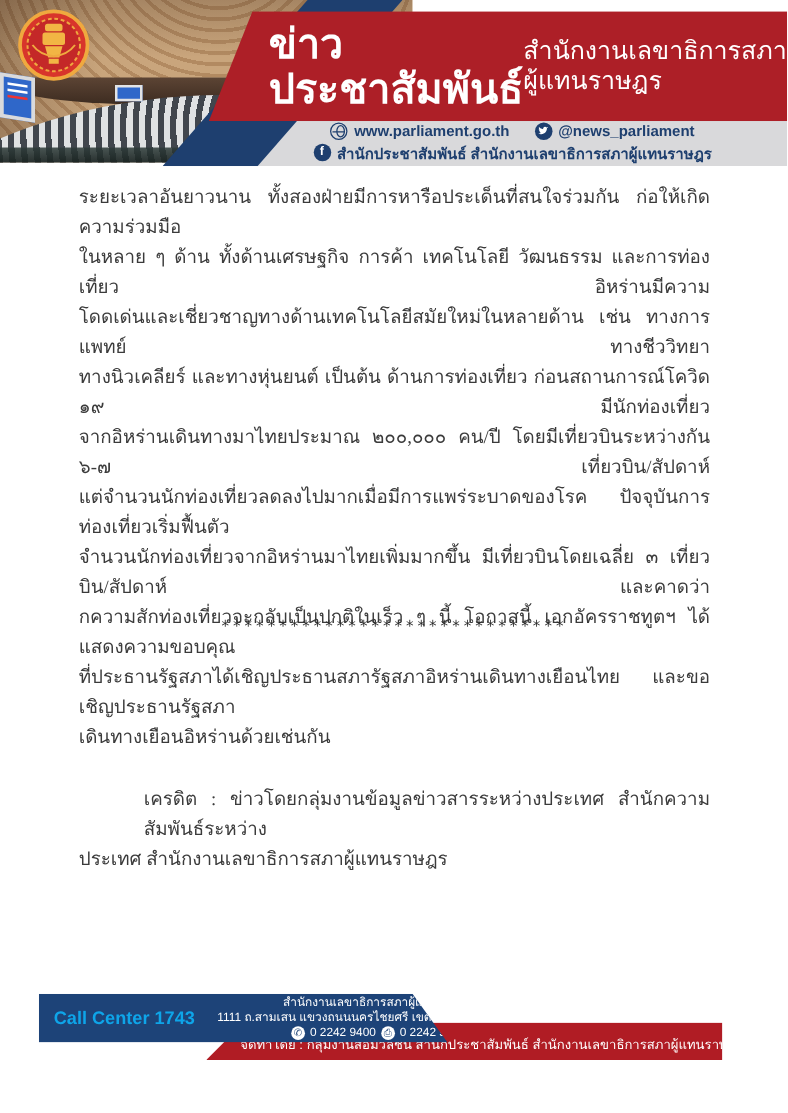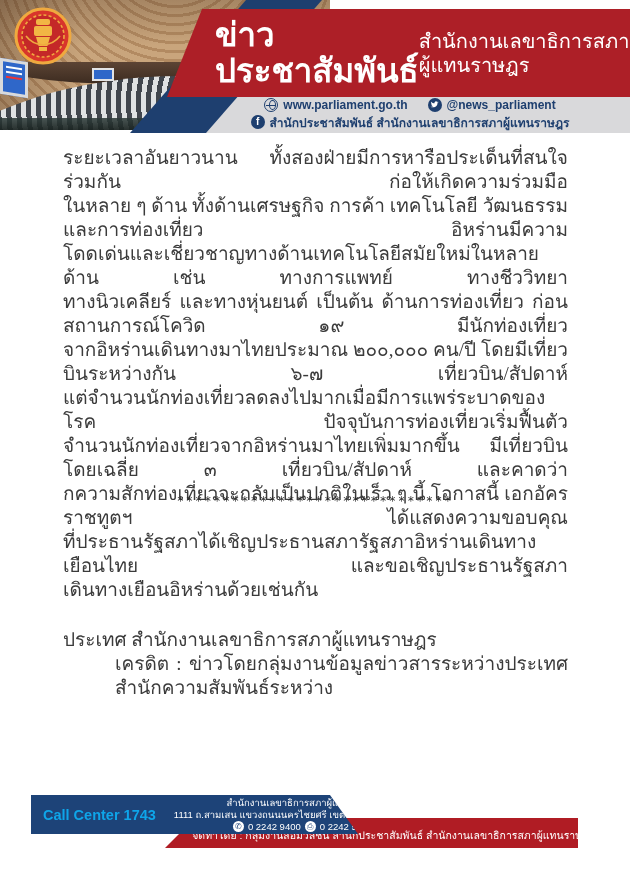--- a/index.html
+++ b/index.html
@@ -53,21 +53,21 @@
   
   .icn { display:inline-flex; align-items:center; justify-content:center; width:14px; height:14px; border-radius:50%;
          background:#1e3f6f; color:#fff; font-size:10px; font-weight:bold; line-height:1; flex:0 0 auto; }
   .icn.globe { background:#d9d9db; border:1.5px solid #1e3f6f; position:relative; color:#1e3f6f; }
   .icn.globe::before { content:""; position:absolute; left:50%; top:1px; bottom:1px; width:5px; margin-left:-2.5px;
          border:1px solid #1e3f6f; border-radius:50%; }
   .icn.globe::after { content:""; position:absolute; left:1px; right:1px; top:50%; height:0; border-top:1px solid #1e3f6f; }
 
   
   .body-text { position:absolute; left:63px; top:146px; width:505px; color:#3b3b3b;
-         font-family:"Liberation Serif", serif; font-size:19px; line-height:24px; }
+         font-family:"Liberation Serif", serif; font-size:15px; line-height:24px; }
   .line { text-align:justify; text-align-last:justify; white-space:normal; }
   .line.last { text-align-last:left; }
   .credit { margin-top:26px; }
   .credit .line.first { padding-left:52px; }
   .separator { position:absolute; left:0; top:494px; width:630px; text-align:center; color:#2a2a2a;
          font-size:12px; letter-spacing:2px; font-family:"DejaVu Sans Mono", monospace; }
 
   
   .footer-red { position:absolute; left:165px; top:818px; width:413px; height:30px; background:#b01c24;
          clip-path: polygon(30px 0, 413px 0, 413px 30px, 0 30px); z-index:1;
@@ -146,22 +146,22 @@
     <div class="line">โดดเด่นและเชี่ยวชาญทางด้านเทคโนโลยีสมัยใหม่ในหลายด้าน เช่น ทางการแพทย์ ทางชีววิทยา</div>
     <div class="line">ทางนิวเคลียร์ และทางหุ่นยนต์ เป็นต้น ด้านการท่องเที่ยว ก่อนสถานการณ์โควิด ๑๙ มีนักท่องเที่ยว</div>
     <div class="line">จากอิหร่านเดินทางมาไทยประมาณ ๒๐๐,๐๐๐ คน/ปี โดยมีเที่ยวบินระหว่างกัน ๖-๗ เที่ยวบิน/สัปดาห์</div>
     <div class="line">แต่จำนวนนักท่องเที่ยวลดลงไปมากเมื่อมีการแพร่ระบาดของโรค ปัจจุบันการท่องเที่ยวเริ่มฟื้นตัว</div>
     <div class="line">จำนวนนักท่องเที่ยวจากอิหร่านมาไทยเพิ่มมากขึ้น มีเที่ยวบินโดยเฉลี่ย ๓ เที่ยวบิน/สัปดาห์ และคาดว่า</div>
     <div class="line">กความสักท่องเที่ยวจะกลับเป็นปกติในเร็ว ๆ นี้ โอกาสนี้ เอกอัครราชทูตฯ ได้แสดงความขอบคุณ</div>
     <div class="line">ที่ประธานรัฐสภาได้เชิญประธานสภารัฐสภาอิหร่านเดินทางเยือนไทย และขอเชิญประธานรัฐสภา</div>
     <div class="line last">เดินทางเยือนอิหร่านด้วยเช่นกัน</div>
 
     <div class="credit">
+      <div class="line first">เครดิต : ข่าวโดยกลุ่มงานข้อมูลข่าวสารระหว่างประเทศ สำนักความสัมพันธ์ระหว่าง</div>
       <div class="line last">ประเทศ สำนักงานเลขาธิการสภาผู้แทนราษฎร</div>
-      <div class="line first">เครดิต : ข่าวโดยกลุ่มงานข้อมูลข่าวสารระหว่างประเทศ สำนักความสัมพันธ์ระหว่าง</div>
     </div>
   </div>
 
   <div class="separator">******************************</div>
 
   <div class="footer-red">
     <span class="produced">จัดทำโดย : กลุ่มงานสื่อมวลชน สำนักประชาสัมพันธ์ สำนักงานเลขาธิการสภาผู้แทนราษฎร</span>
   </div>
 
   <div class="footer-blue">

